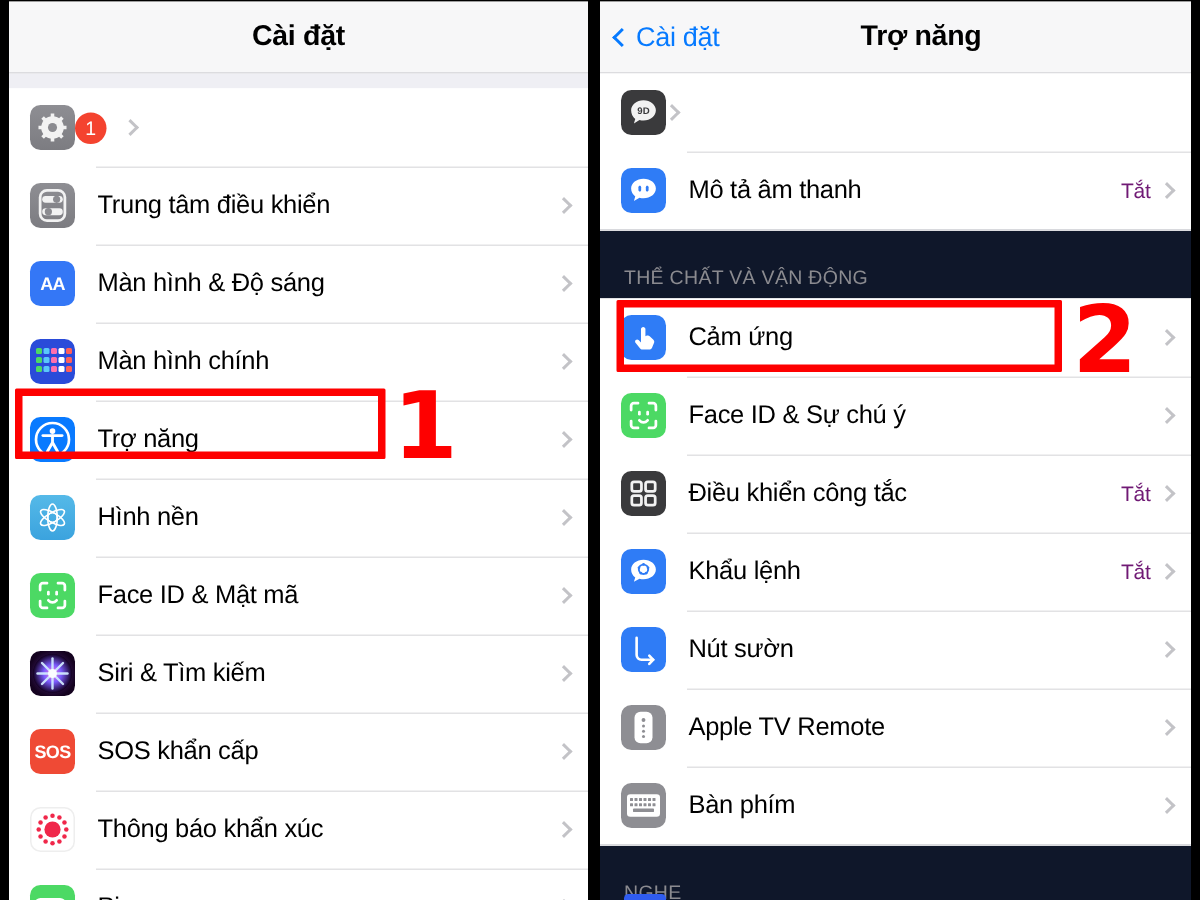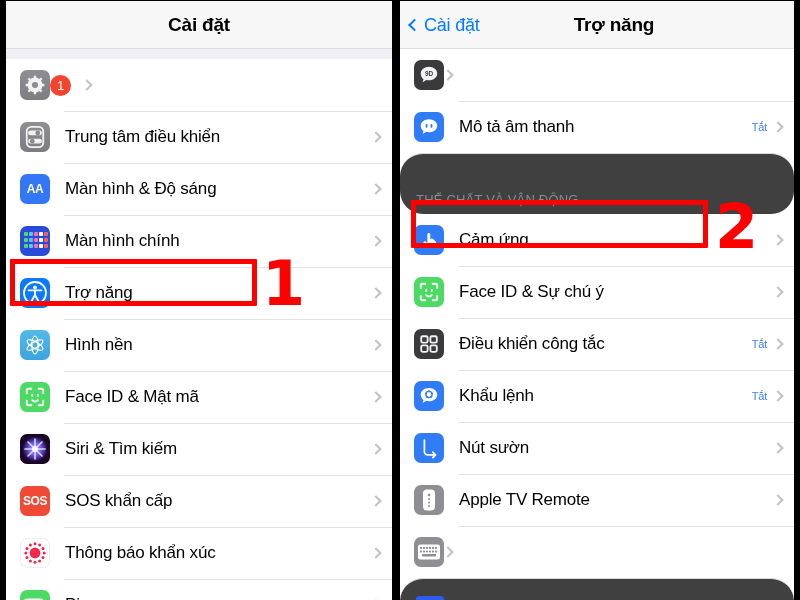--- a/index.html
+++ b/index.html
@@ -63,41 +63,40 @@
     flex: 0 0 30px;
     display: flex; align-items: center; justify-content: center;
     overflow: hidden; position: relative;
   }
   .row-label {
     margin-left: 15px; font-size: 17px; color: #000;
     letter-spacing: -0.2px; white-space: nowrap;
     flex: 1 1 auto;
   }
   .row-value {
-    font-size: 11px; color: #3b82f6; margin-right: 7px;
+    font-size: 14px; color: #701a75; margin-right: 7px;
     letter-spacing: -0.2px;
   }
   .chev-right {
     display: inline-block; width: 8px; height: 8px;
     border-top: 2.2px solid #c3c3c7; border-right: 2.2px solid #c3c3c7;
     transform: rotate(45deg); flex: 0 0 auto;
   }
   .badge {
     min-width: 21px; height: 21px; border-radius: 11px;
     background: #f4432f; color: #fff; font-size: 13px;
     display: flex; align-items: center; justify-content: center;
     margin-right: 12px; padding: 0 6px;
   }
   .section-header {
-    background: #404040; height: 61px;
+    background: #0f172a; height: 46px;
     display: flex; align-items: flex-end;
     padding: 0 0 7px 16px;
     font-size: 13px; color: #8b8b90; letter-spacing: 0.2px;
     border-top: 1px solid #dcdcdf;
-    border-radius: 23px;
   }
 
   
   .hl-box {
     position: absolute; border: 5px solid #fe0000;
     pointer-events: none; z-index: 30; border-radius: 1px;
   }
   #hl-1 { left: 10px;  top: 259px; width: 247px; height: 47px; }
   #hl-2 { left: 411px; top: 200px; width: 297px; height: 48px; }
 
@@ -448,20 +447,21 @@
                 <rect x="3" y="7.5" width="2" height="2" rx="0.4"></rect>
                 <rect x="6" y="7.5" width="2" height="2" rx="0.4"></rect>
                 <rect x="9" y="7.5" width="2" height="2" rx="0.4"></rect>
                 <rect x="12" y="7.5" width="2" height="2" rx="0.4"></rect>
                 <rect x="15" y="7.5" width="2" height="2" rx="0.4"></rect>
                 <rect x="18" y="7.5" width="2" height="2" rx="0.4"></rect>
                 <rect x="5" y="11" width="14" height="2.4" rx="0.6"></rect>
               </g>
             </svg>
           </div>
+          <div class="row-label">Bàn phím</div>
           <span class="chev-right"></span>
         </div>
       </div>
 
     <div class="section-header">NGHE</div>
 
     <div class="bottom-sliver"></div>
   </div>
 
   <div class="hl-box" id="hl-1"></div>

